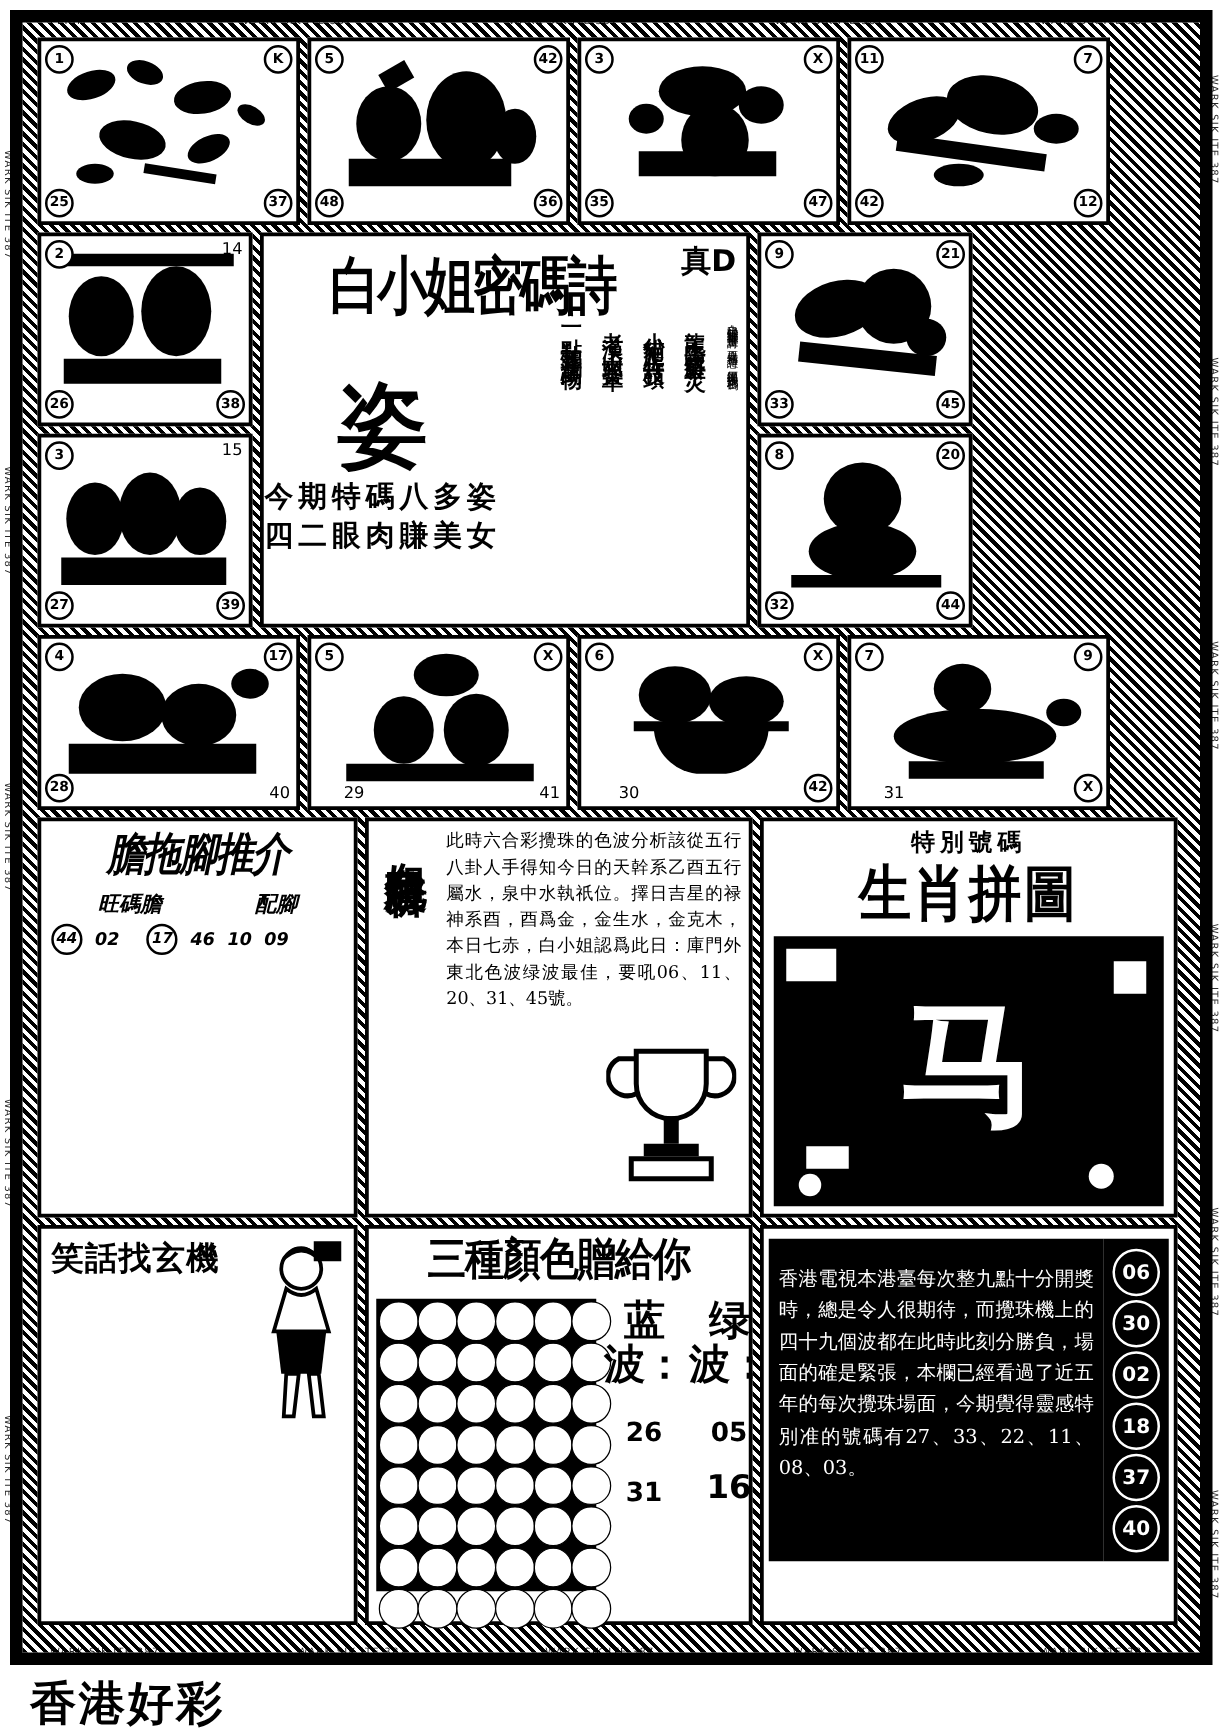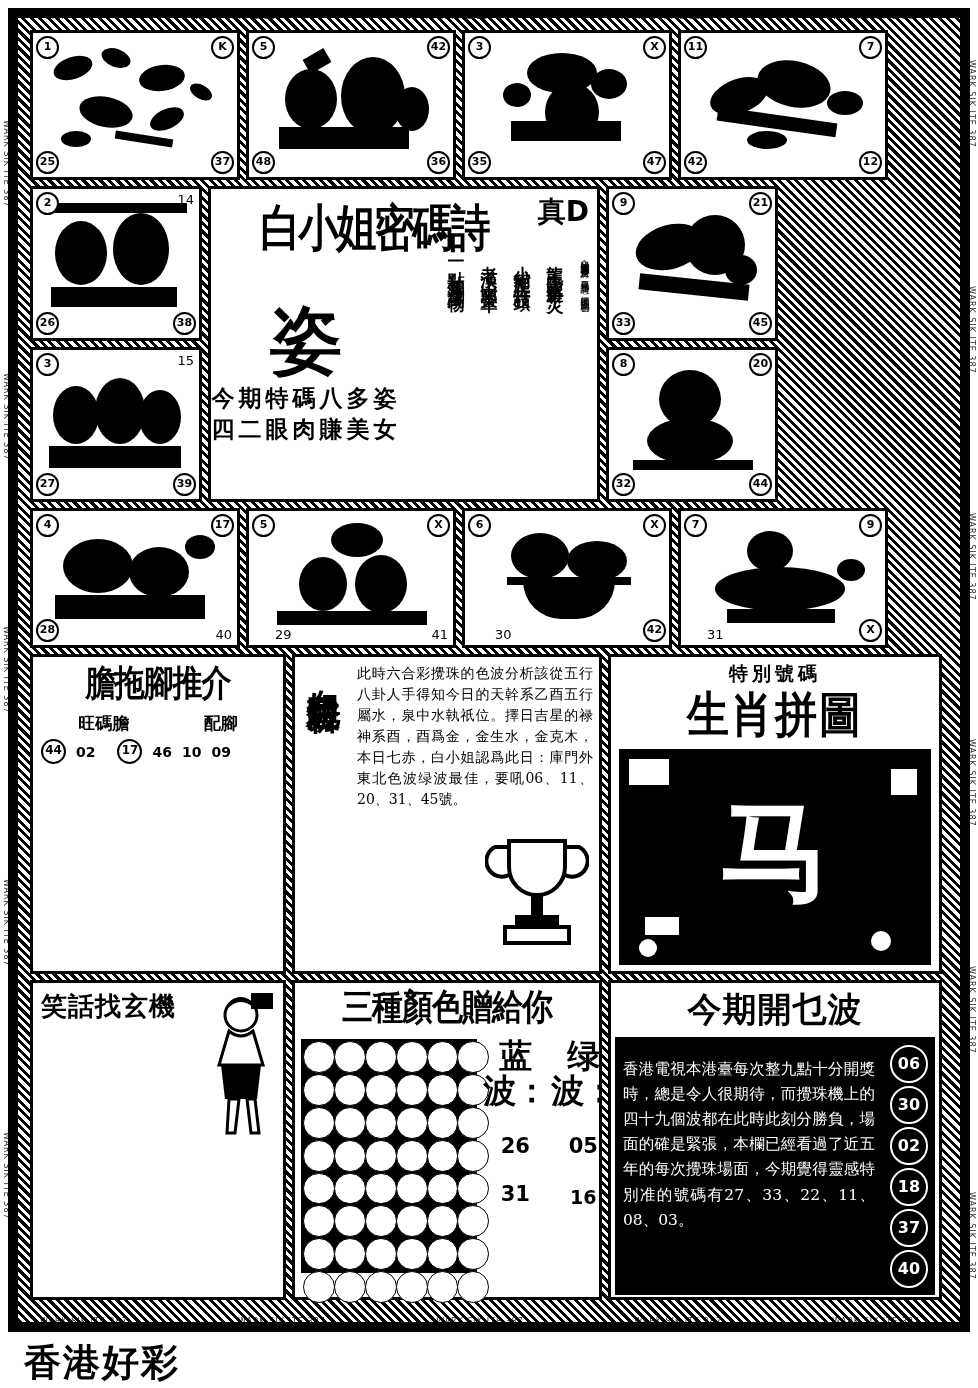--- a/index.html
+++ b/index.html
@@ -288,21 +288,21 @@
           <div class="num tl">3</div>
           <div class="plainnum tr">15</div>
           <div class="num bl">27</div>
           <div class="num br">39</div>
         </div>
       </div>
 
       <div class="banner" style="width:392px;height:316px;">
         <div style="display:flex;align-items:flex-start;">
           <div class="banner-title" style="flex:1;">白小姐密碼詩</div>
-          <div style="font-size:28px;font-weight:bold;padding:4px 8px 0 0;">真D</div>
+          <div style="font-size:24px;font-weight:bold;padding:4px 8px 0 0;">真D</div>
         </div>
         <div class="banner-body">
           <div class="banner-left">
             <div class="big-zi">姿</div>
             <div class="banner-couplet">今期特碼八多姿</div>
             <div class="banner-couplet" style="margin-top:2px;">四二眼肉賺美女</div>
           </div>
           <div class="banner-right">
             <div class="note-box">白小姐特別畫數神童畫詩，只要精通詩意，便從圖中找到密碼。</div>
             <div class="vtext">龍王降水解旱災</div>
@@ -386,21 +386,21 @@
         </div>
         <div class="num tl">7</div>
         <div class="num tr">9</div>
         <div class="plainnum bl" style="left:26px;bottom:3px;">31</div>
         <div class="num br">X</div>
       </div>
     </div>
 
     <div style="display:flex;gap:6px;margin-bottom:6px;">
 
-      <div class="panel" style="width:256px;height:320px;padding:6px 8px;">
+      <div class="panel" style="width:256px;height:320px;padding:6px 8px;font-style:italic;">
         <div class="art-title" style="font-size:30px;text-align:center;letter-spacing:-1px;transform:scaleY(1.2);margin-bottom:8px;">膽拖腳推介</div>
         <div style="display:flex;justify-content:space-around;margin-top:8px;font-weight:bold;font-size:17px;font-family:'DejaVu Serif',serif;">
           <div>旺碼膽</div>
           <div>配腳</div>
         </div>
         <div style="display:flex;align-items:center;gap:10px;margin-top:4px;font-size:14px;font-weight:bold;">
           <span class="circle-sm">44</span>
           <span>02</span>
           <span class="circle-sm" style="margin-left:12px;">17</span>
           <span>46</span>
@@ -516,33 +516,32 @@
           </div>
           <div style="flex:1;display:flex;gap:4px;justify-content:space-around;">
             <div style="text-align:center;">
               <div class="wave-col">蓝波：</div>
               <div style="font-size:21px;font-weight:bold;margin-top:26px;">26</div>
               <div style="font-size:21px;font-weight:bold;margin-top:24px;">31</div>
             </div>
             <div style="text-align:center;">
               <div class="wave-col">绿波：</div>
               <div style="font-size:21px;font-weight:bold;margin-top:26px;">05</div>
-              <div style="font-size:19px;font-weight:bold;margin-top:28px;">16</div>
+              <div style="font-size:26px;font-weight:bold;margin-top:17px;">16</div>
             </div>
             <div style="text-align:center;">
               <div class="wave-col">红波：</div>
               <div style="margin-top:22px;"><span class="circle-sm" style="width:28px;height:28px;line-height:26px;font-size:17px;">23</span></div>
               <div style="margin-top:18px;"><span class="circle-sm" style="width:28px;height:28px;line-height:26px;font-size:17px;">45</span></div>
             </div>
           </div>
         </div>
       </div>
 
       <div class="panel" style="width:334px;height:320px;padding:4px;">
-        <div class="art-title" style="text-align:center;font-size:34px;letter-spacing:1px;">今期開乜波</div>
         <div style="display:flex;margin-top:4px;height:258px;">
           <div class="blackbox" style="flex:1;padding:20px 8px;">
             <div style="font-size:15.5px;line-height:1.62;font-family:'DejaVu Serif',serif;text-align:justify;">香港電視本港臺每次整九點十分開獎時，總是令人很期待，而攪珠機上的四十九個波都在此時此刻分勝負，場面的確是緊張，本欄已經看過了近五年的每次攪珠場面，今期覺得靈感特別准的號碼有27、33、22、11、08、03。</div>
           </div>
           <div class="blackbox" style="flex:0 0 52px;display:flex;flex-direction:column;align-items:center;justify-content:space-around;padding:6px 0;">
             <div class="ball">06</div>
             <div class="ball">30</div>
             <div class="ball">02</div>
             <div class="ball">18</div>
             <div class="ball">37</div>

